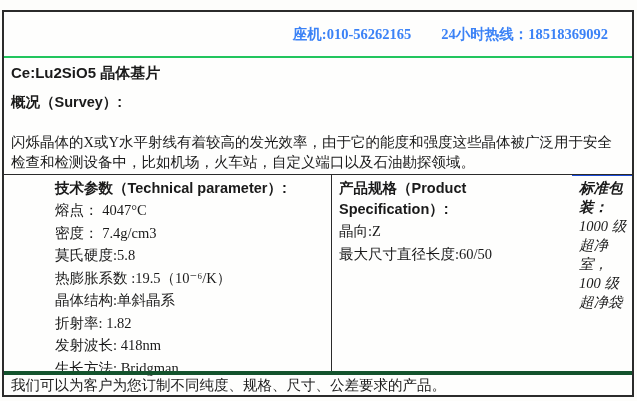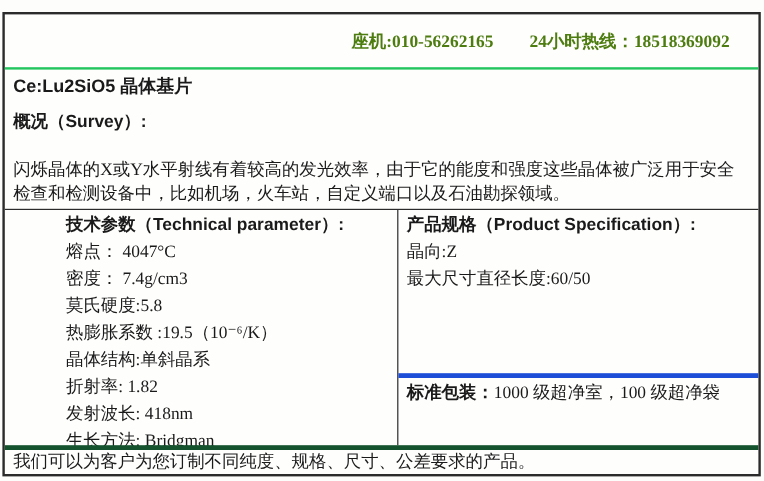--- a/index.html
+++ b/index.html
@@ -22,21 +22,21 @@
   }
   .contact {
     flex: 0 0 44px;
     display: flex;
     justify-content: flex-end;
     align-items: center;
     gap: 30px;
     padding-right: 24px;
     font-weight: bold;
     font-size: 14.5px;
-    color: #4d7c0f;
+    color: #3b82f6;
   }
   .intro {
     flex: 0 0 100px;
     border-top: 2px solid #22c55e;
     padding: 4px 8px 2px 7px;
   }
   .page-title {
     font-family: "Liberation Sans", "DejaVu Sans", sans-serif;
     font-weight: bold;
     font-size: 15px;
@@ -67,36 +67,37 @@
     margin-left: 44px;
   }
   .param-line {
     font-size: 14.5px;
     line-height: 22.5px;
     white-space: nowrap;
   }
   .col-right {
     flex: 1 1 auto;
     display: flex;
-    flex-direction: column;
+    flex-direction: row;
     min-width: 0;
     justify-content: center;
   }
   .spec-top {
     flex: 1 1 auto;
     min-height: 0;
     padding: 3px 6px 2px 7px;
     display: flex;
     flex-direction: column;
   }
   .spacer { flex: 1 1 auto; }
   .packaging {
     flex: 0 0 60px;
-    border-top: 4px solid #1d4ed8;
+    border-top: 1px solid #1d4ed8;
     padding: 3px 4px 0 7px;
+    font-style: italic;
   }
   .packaging .label {
     font-family: "Liberation Sans", "DejaVu Sans", sans-serif;
     font-weight: bold;
     font-size: 14.5px;
   }
   .packaging .value {
     font-size: 14.5px;
   }
   .footer {

